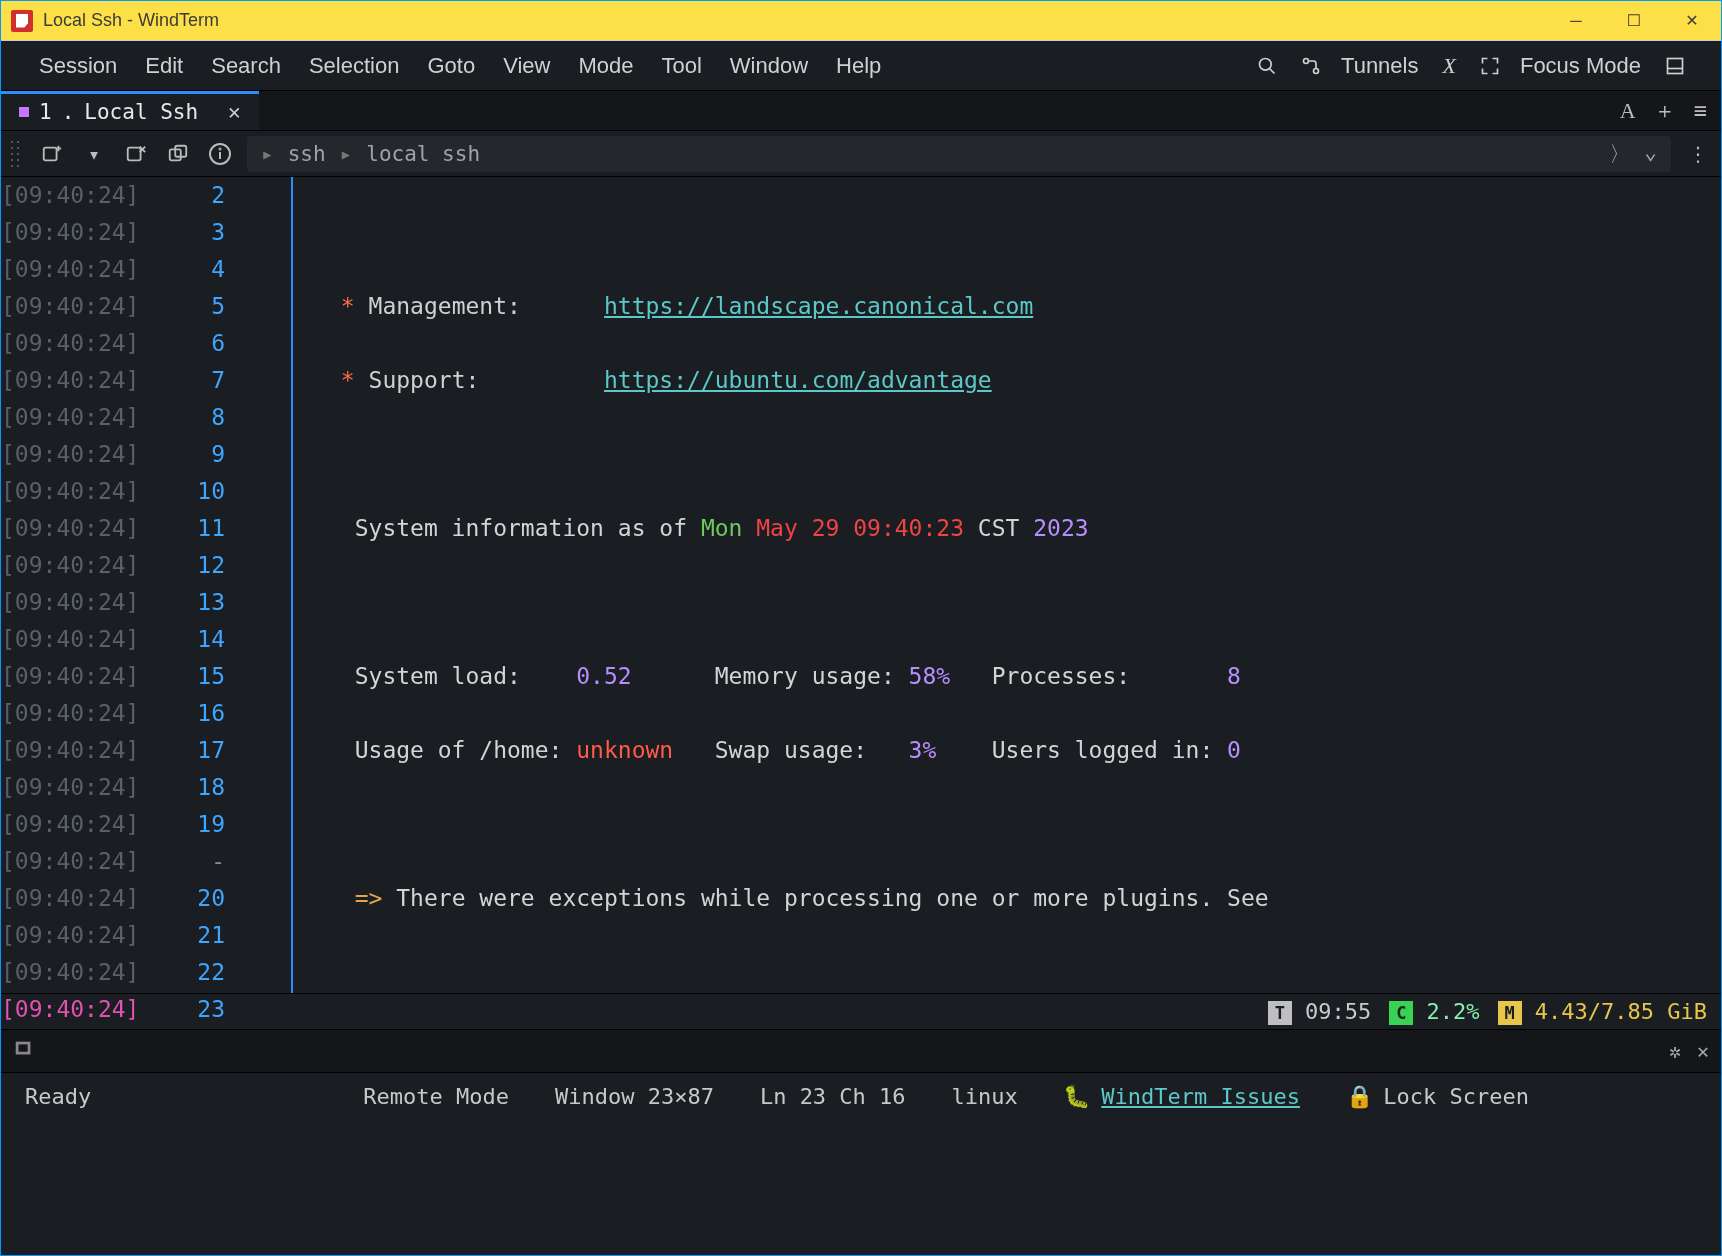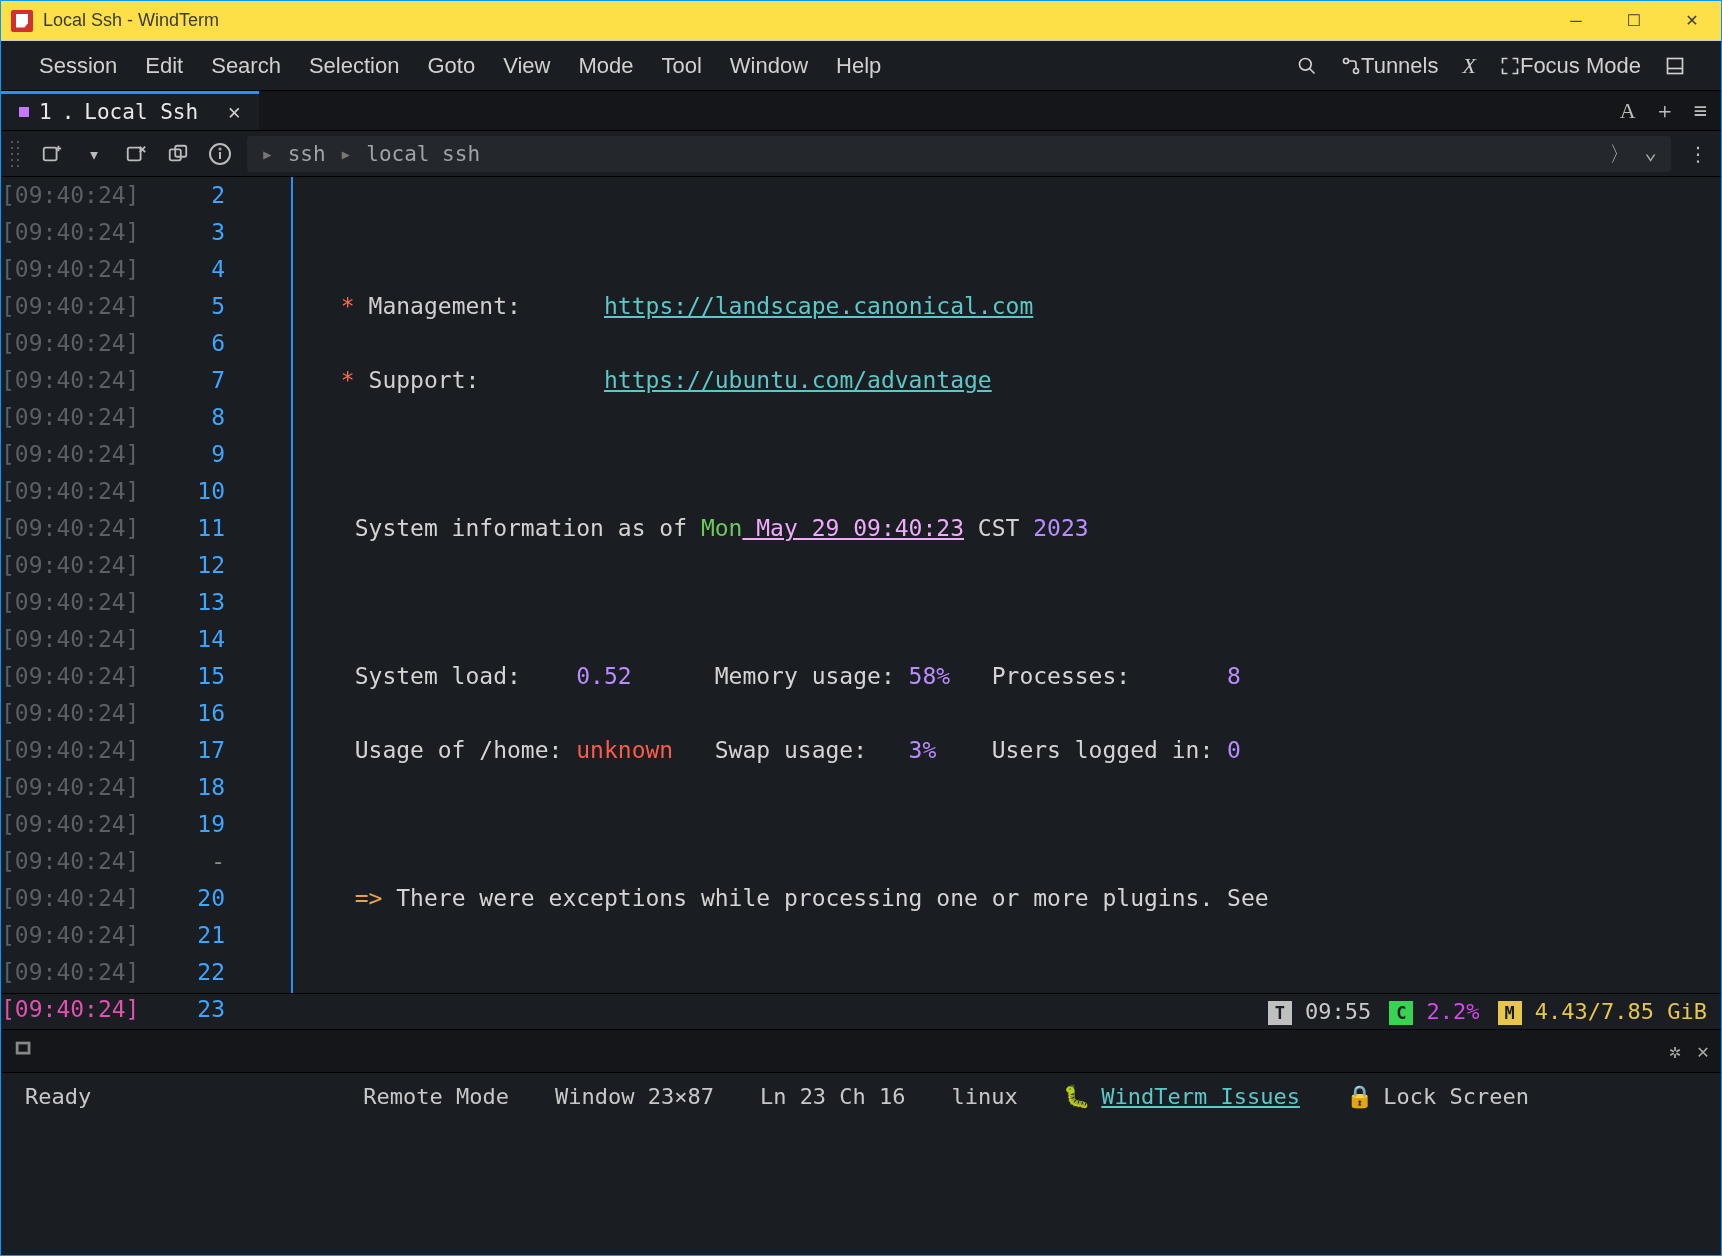--- a/index.html
+++ b/index.html
@@ -58,21 +58,21 @@
     font-family: "Segoe UI", sans-serif;
     font-size: 22px;
     border-bottom: 1px solid #000;
   }
   .menubar .menuitem { padding: 0 14px; color: #d0d0d0; cursor: pointer; }
   .menubar .spacer { flex: 1; }
   .menubar .right-item {
     padding: 0 12px;
     display: flex;
     align-items: center;
-    gap: 0;
+    gap: 20px;
     color: #d0d0d0;
     cursor:pointer;
   }
   
   .tabbar {
     height: 40px;
     background: #14161a;
     display: flex;
     align-items: stretch;
     border-bottom: 1px solid #000;
@@ -148,39 +148,39 @@
     padding-left:34px;
     white-space:pre;
     overflow:hidden;
     position:relative;
   }
   .termcontent .line{height:37px;}
   .bullet{color:#ff6a4d;}
   .lbl{color:#d0d0d0;}
   .link{color:#5cc8c8;text-decoration:underline;}
   .green{color:#6ec95c;}
-  .yellow{color:#f0abfc;text-decoration:underline;}
+  .yellow{color:#ef4444;}
   .purple{color:#b88eff;}
   .redbr{color:#ff5a4a;}
   .orange{color:#e6a24b;}
   
   .ministatus{
     height:36px;
     background:#1a1d21;
     display:flex;justify-content:flex-end;align-items:center;
     gap:18px;padding:0 14px;
     font-size:22px;
     border-top:1px solid #000;
   }
   .badge{display:inline-flex;align-items:center;justify-content:center;width:24px;height:24px;font-weight:bold;font-size:17px;}
   .b-t{background:#bfbfbf;color:#1a1d21;}
   .b-c{background:#39d353;color:#1a1d21;}
   .b-m{background:#e6c64b;color:#1a1d21;}
   .mini-t{color:#c9c9c9;}
-  .mini-c{color:#d946ef;}
+  .mini-c{color:#86efac;}
   .mini-m{color:#e6c64b;}
   
   .panelbar{
     height:44px;background:#14161a;
     display:flex;align-items:center;justify-content:space-between;
     padding:0 12px;color:#aaa;font-size:20px;
     border-top:1px solid #000;border-bottom:1px solid #000;
   }
   .panelbar .gear{font-size:20px;}
   

